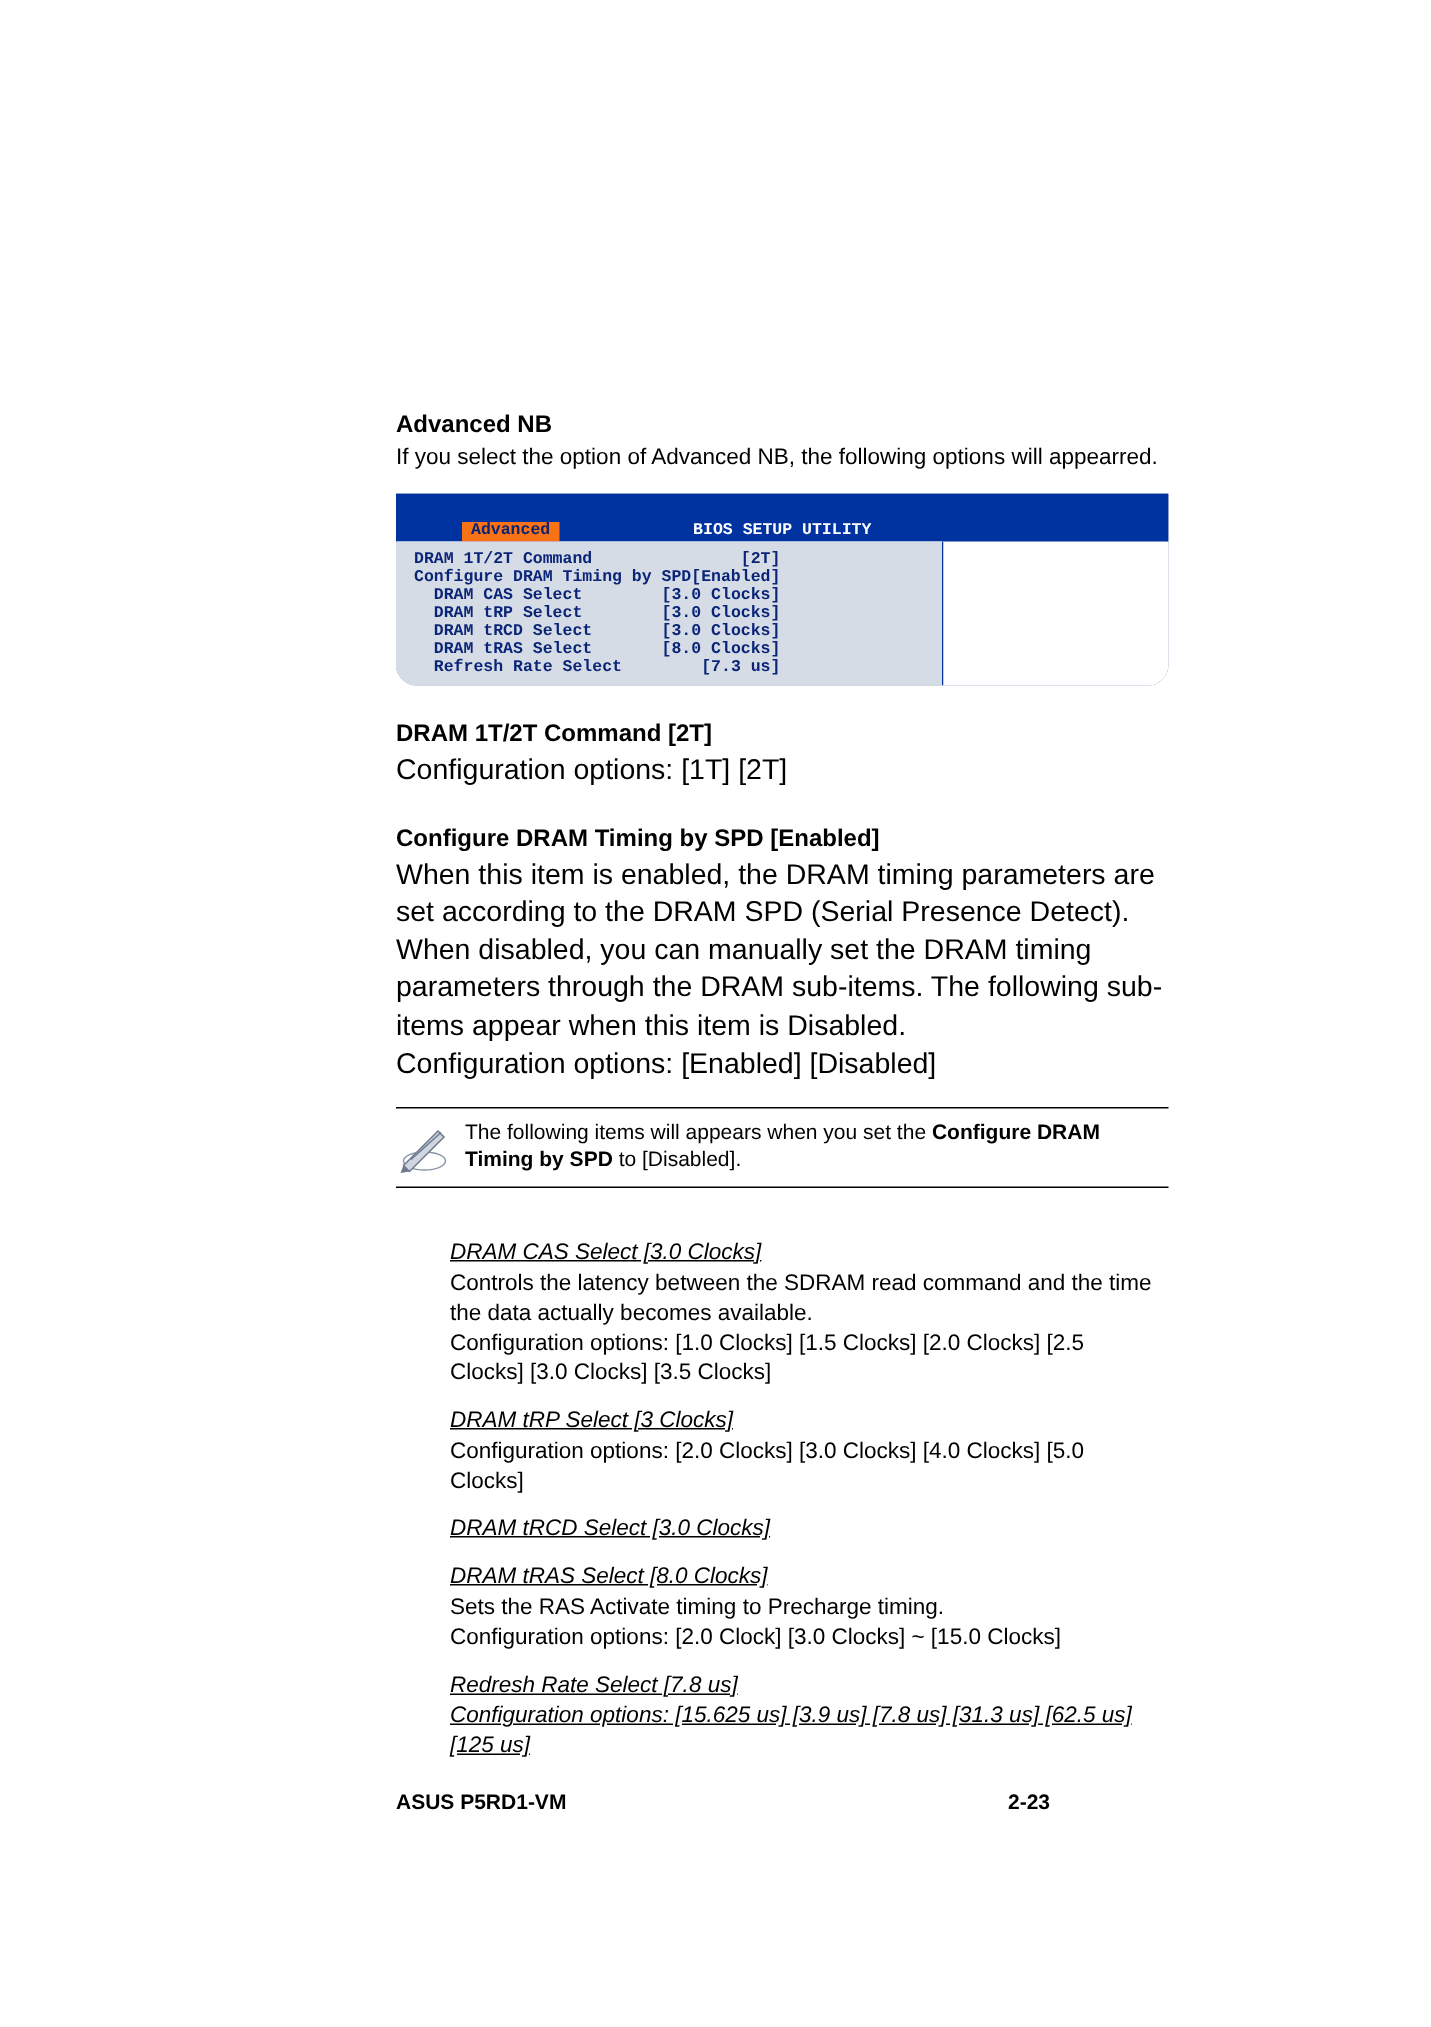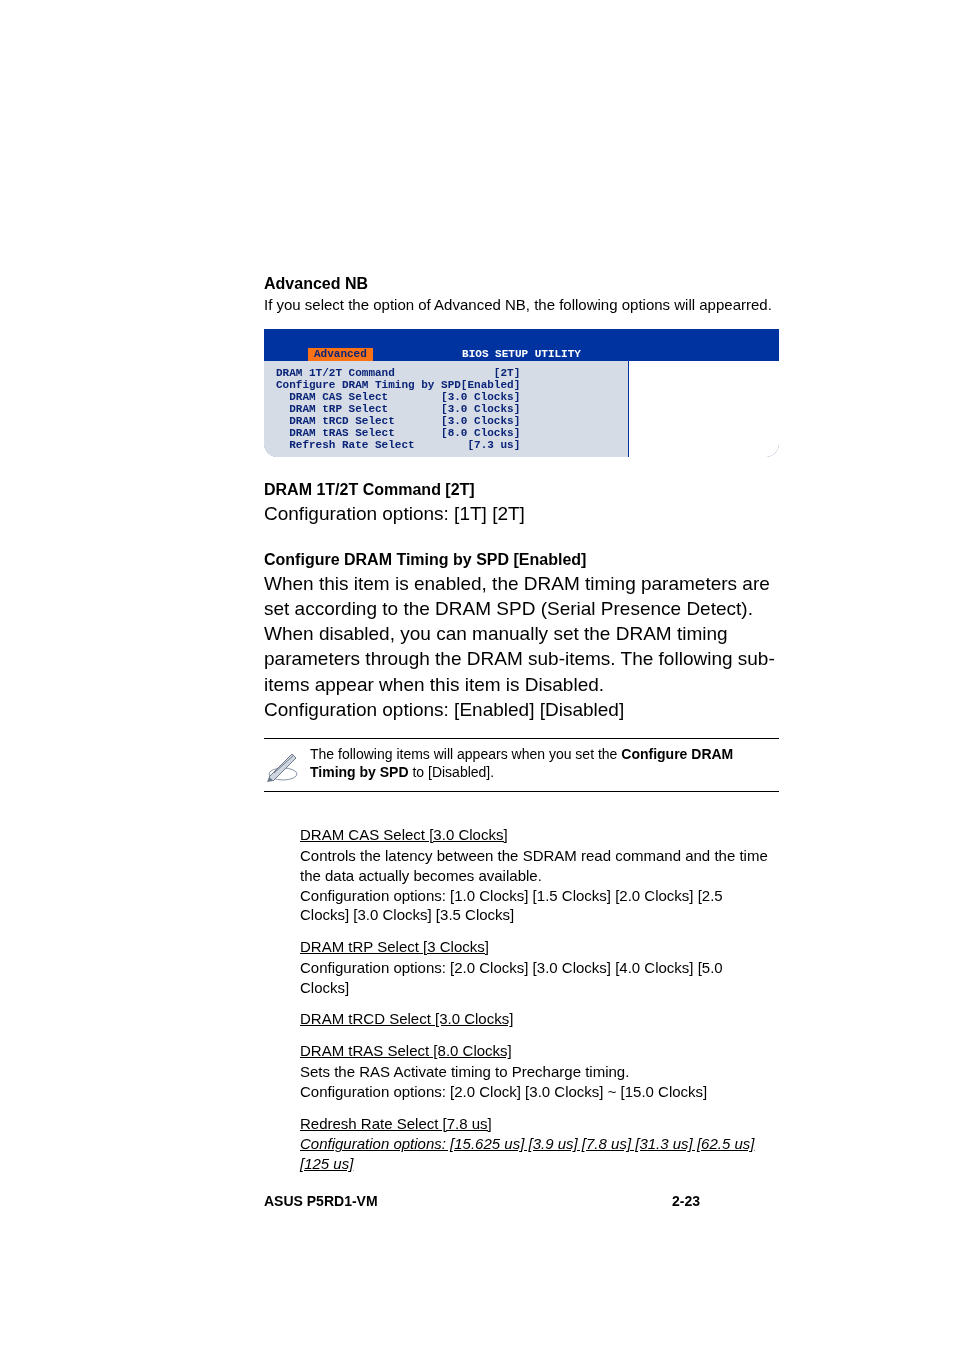--- a/index.html
+++ b/index.html
@@ -136,20 +136,21 @@
   .note-text .bold { font-weight: bold; }
 
   
   .subitems {
     padding-left: 36px;
     padding-right: 10px;
     font-size: 15px;
     line-height: 1.32;
   }
   .sub-head {
+    font-style: italic;
     text-decoration: underline;
     margin-top: 12px;
   }
   .sub-head:first-child { margin-top: 4px; }
   .sub-body { margin-top: 1px; }
   .all-und-it {
     font-style: italic;
     text-decoration: underline;
   }
 

